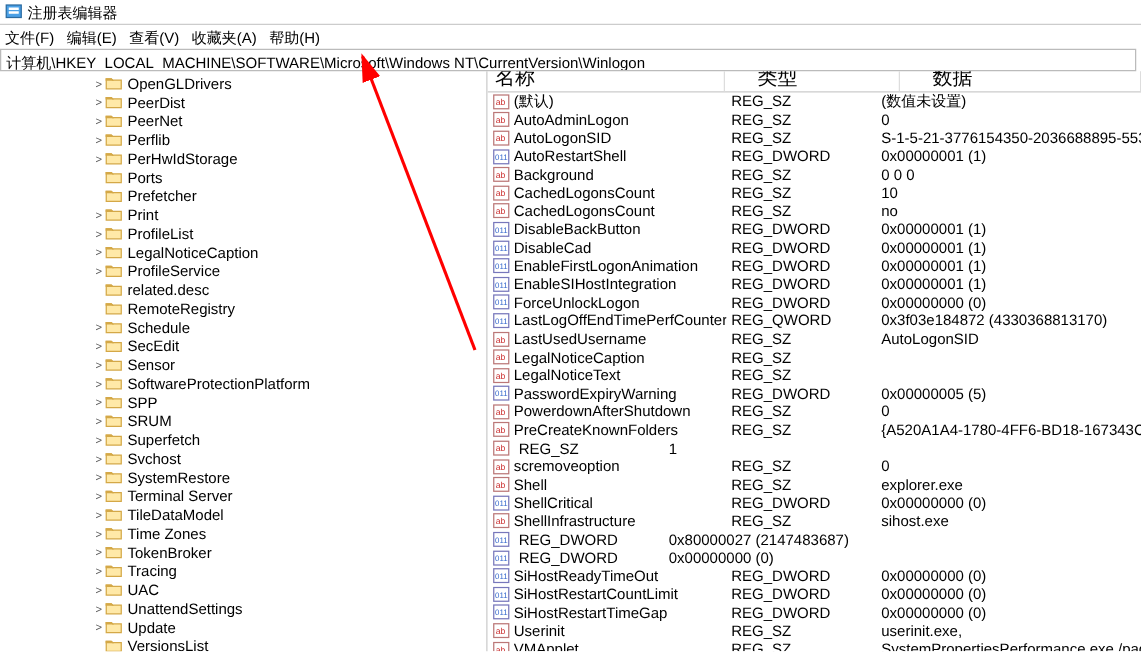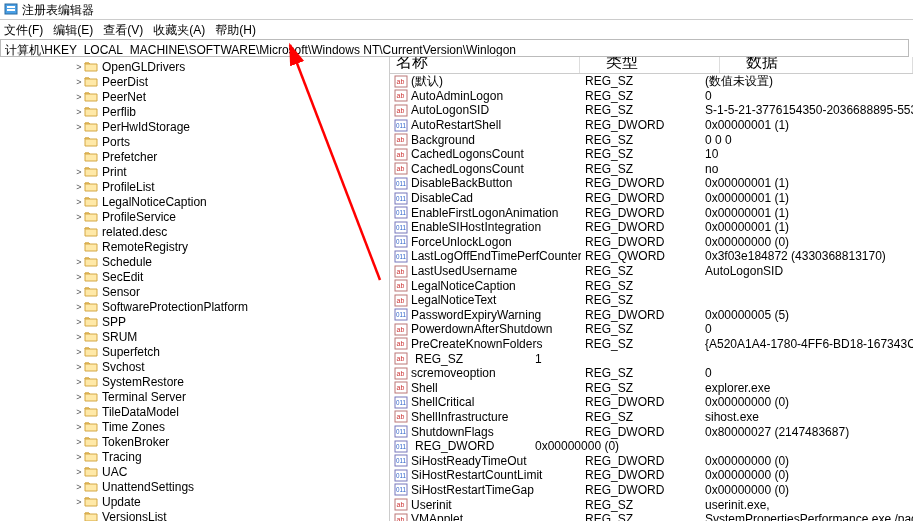--- a/index.html
+++ b/index.html
@@ -769,21 +769,20 @@
           <span class="val-type">REG_SZ</span>
           <span class="val-data">sihost.exe</span>
         </div>
         <div class="value-row">
           <span class="val-icon">
             <svg width="14" height="13" viewBox="0 0 14 13">
               <rect x="1" y="1" width="12" height="11" fill="#fff" stroke="#77b"></rect>
               <text x="2" y="9" font-size="6.3" fill="#36c" font-family="Arial">011</text>
             </svg>
           </span>
-          <span class="val-name">ShutdownFlags</span>
           <span class="val-type">REG_DWORD</span>
           <span class="val-data">0x80000027 (2147483687)</span>
         </div>
         <div class="value-row">
           <span class="val-icon">
             <svg width="14" height="13" viewBox="0 0 14 13">
               <rect x="1" y="1" width="12" height="11" fill="#fff" stroke="#77b"></rect>
               <text x="2" y="9" font-size="6.3" fill="#36c" font-family="Arial">011</text>
             </svg>
           </span>

